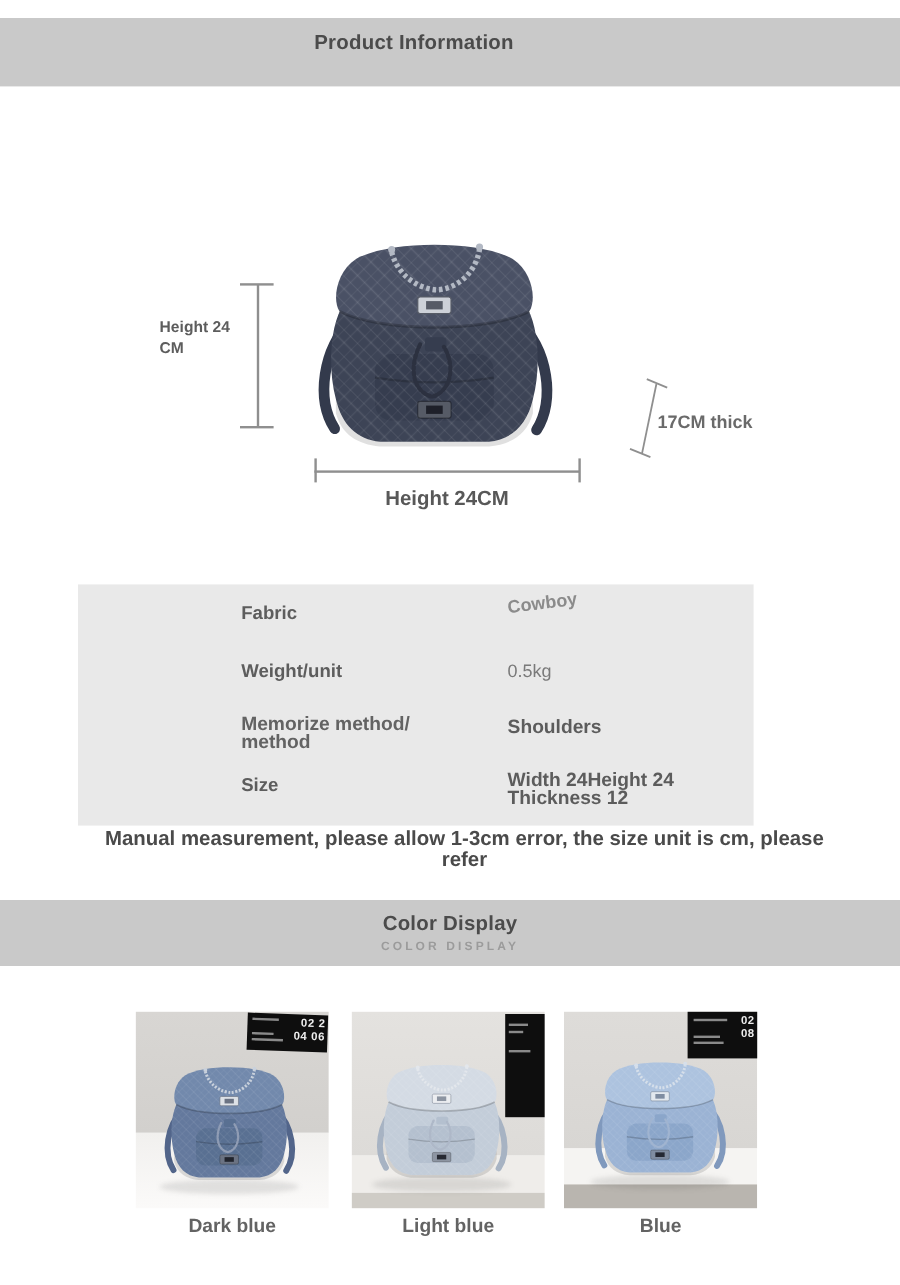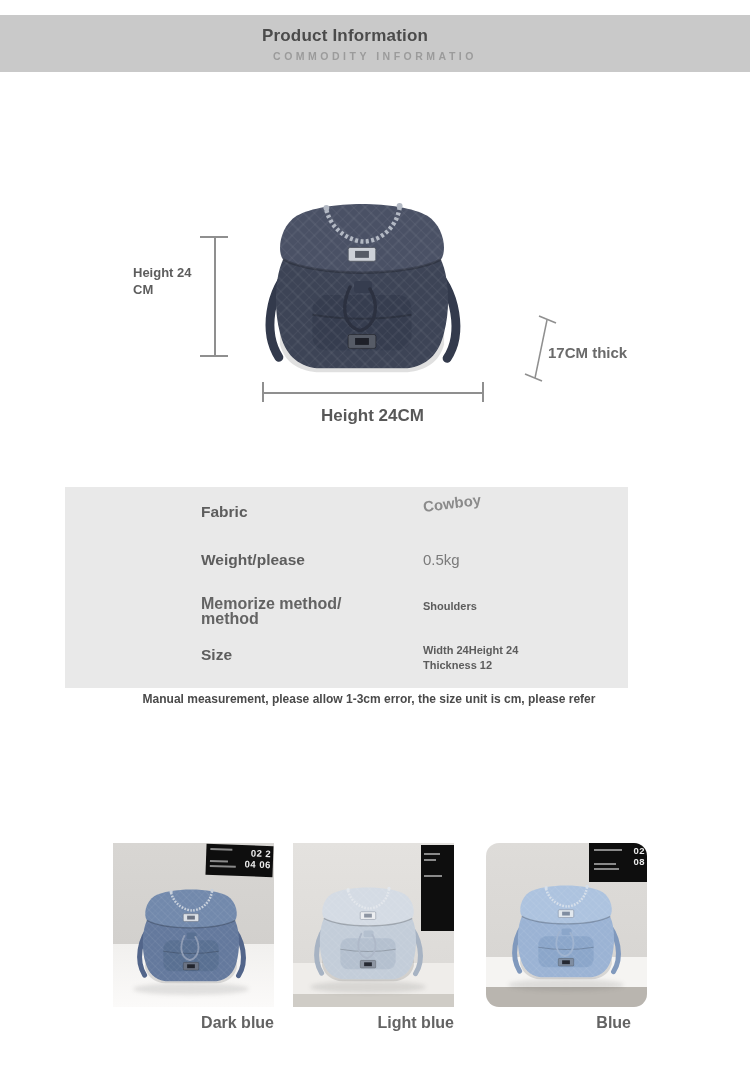--- a/index.html
+++ b/index.html
@@ -34,34 +34,34 @@
   .thick-svg    { position:absolute; left:515px; top:310px; }
   .thick-label  { position:absolute; left:548px; top:344px;
                   font-size:15px; font-weight:bold; color:#6a6a6a; }
   .bag-stage-main { position:absolute; left:253px; top:196px; width:218px; height:188px; }
 
   
   .specs { position:absolute; left:65px; top:487px; width:563px; height:201px; background:#e9e9e9; }
   .spec-label   { position:absolute; left:136px; font-size:15.5px; font-weight:bold; color:#5d5d5d; }
   .spec-label.small { font-size:16px; color:#636363; line-height:15px; }
   .spec-value   { position:absolute; left:358px; font-size:15px; color:#7a7a7a; }
-  .spec-value.small { font-size:11px; font-weight:bold; color:#5c5c5c; line-height:15px; }
+  .spec-value.small { font-size:16px; font-weight:bold; color:#5c5c5c; line-height:15px; }
   .cowboy { font-weight:bold; color:#8b8b8b; transform:rotate(-7deg); transform-origin:left center; }
 
-  .note { position:absolute; left:59px; top:690px; width:620px; text-align:center;
-          font-size:12px; font-weight:bold; color:#4a4a4a; line-height:18px; }
-
-  
-  .variant-label { position:absolute; top:1014px; width:161px; text-align:right;
+  .note { position:absolute; left:77px; top:690px; width:620px; text-align:center;
+          font-size:17px; font-weight:bold; color:#4a4a4a; line-height:18px; }
+
+  
+  .variant-label { position:absolute; top:1014px; width:161px; text-align:center;
                    font-size:16px; font-weight:bold; color:#636363; }
   .photo { position:absolute; top:843px; width:161px; height:164px; overflow:hidden; }
   .photo .wall, .photo .surface, .photo .front { position:absolute; left:0; width:161px; }
   .photo1 { left:113px; } .label1 { left:113px; }
   .photo2 { left:293px; } .label2 { left:293px; }
-  .photo3 { left:486px;border-radius:13px; } .label3 { left:470px; }
+  .photo3 { left:470px; } .label3 { left:470px; }
   .photo1 .wall { top:0; height:101px; background:linear-gradient(#d8d6d3,#d2d0cd); }
   .photo1 .surface { top:101px; height:63px; background:linear-gradient(#f1f0ee,#fbfaf9); }
   .photo2 .wall { top:0; height:120px; background:linear-gradient(#e4e2df,#dddbd8); }
   .photo2 .surface { top:120px; height:31px; background:#efedea; }
   .photo2 .front { top:151px; height:13px; background:#cfccc6; }
   .photo3 .wall { top:0; height:114px; background:linear-gradient(#dedcd9,#d8d6d3); }
   .photo3 .surface { top:114px; height:30px; background:#f5f4f2; }
   .photo3 .front { top:144px; height:20px; background:#b9b5af; }
 
   .poster { position:absolute; background:#0e0e0e; }
@@ -124,21 +124,20 @@
       <rect x="96" y="140" width="28" height="14" rx="2" fill="var(--claspDark,#565b66)" stroke="rgba(0,0,0,0.35)" stroke-width="1"></rect>
       <rect x="103" y="143.5" width="14" height="7" fill="rgba(20,22,30,0.85)"></rect>
     </symbol>
   </defs>
 </svg>
 
 <div class="page">
 
   <header class="band top-band">
     <div class="band-title">Product Information</div>
-    <div class="band-subtitle">COMMODITY INFORMATIO</div>
   </header>
 
   <section>
     <svg class="bag-stage-main bag-main" viewBox="0 0 220 190">
       <use href="#bag"></use>
     </svg>
 
     <div class="mline height-line"></div>
     <div class="mline height-cap-t"></div>
     <div class="mline height-cap-b"></div>
@@ -157,40 +156,44 @@
       <line x1="24" y1="6" x2="41" y2="13" stroke="#8f8f8f" stroke-width="1.5"></line>
       <line x1="10" y1="64" x2="27" y2="71" stroke="#8f8f8f" stroke-width="1.5"></line>
     </svg>
     <div class="thick-label">17CM thick</div>
   </section>
 
   <section class="specs">
     <div class="spec-label" style="top:16px">Fabric</div>
     <div class="spec-value cowboy" style="top:11px">Cowboy</div>
 
-    <div class="spec-label" style="top:64px">Weight/please</div>
+    <div class="spec-label" style="top:64px">Weight/unit</div>
     <div class="spec-value" style="top:64px">0.5kg</div>
 
     <div class="spec-label small" style="top:109px">
       <div>Memorize method/</div>
       <div>method</div>
     </div>
     <div class="spec-value small" style="top:112px">Shoulders</div>
 
     <div class="spec-label" style="top:159px">Size</div>
     <div class="spec-value small" style="top:156px">
       <div>Width 24Height 24</div>
       <div>Thickness 12</div>
     </div>
   </section>
 
   <div class="note">
     <div>Manual measurement, please allow 1-3cm error, the size unit is cm, please refer</div>
   </div>
 
+  <header class="band colorband">
+    <div class="band-title">Color Display</div>
+    <div class="band-subtitle">COLOR DISPLAY</div>
+  </header>
 
   <div class="photo photo1">
     <div class="wall"></div>
     <div class="surface"></div>
     <div class="poster poster-1">
       <div class="tline" style="left:4px;top:4px;width:22px"></div>
       <div class="tline" style="left:4px;top:16px;width:18px"></div>
       <div class="tline" style="left:4px;top:21px;width:26px"></div>
       <div class="nums"><span>02 2</span><br><span>04 06</span></div>
     </div>

